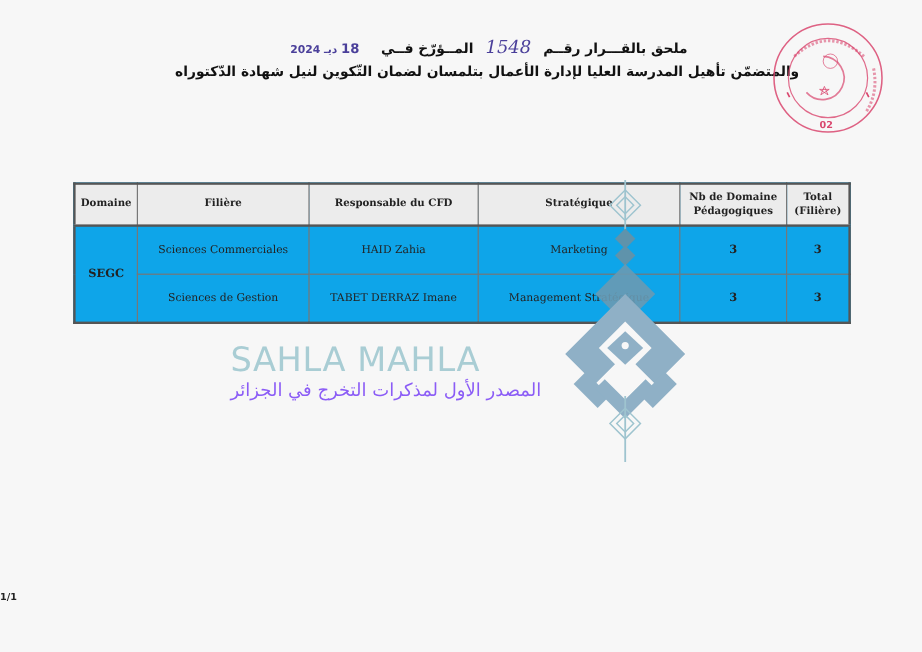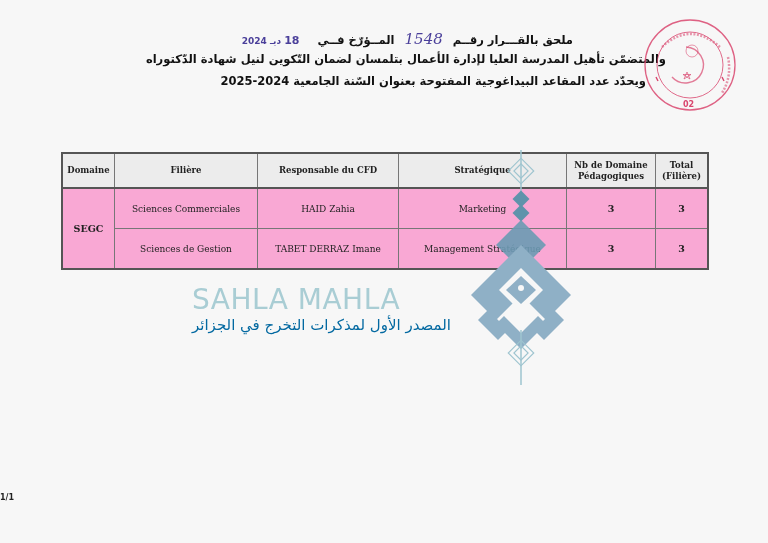--- a/index.html
+++ b/index.html
@@ -11,48 +11,47 @@
   .line { position:absolute; direction:rtl; white-space:nowrap; font-family:"DejaVu Sans", sans-serif; font-weight:bold; color:#111; }
   .line1 { top:30px; right:243px; font-size:11.5px; }
   .line2 { top:52px; right:150px; font-size:11.5px; letter-spacing:0.1px; }
   .line3 { top:74px; right:170px; font-size:11.5px; }
   .decision-num { font-family:"DejaVu Serif", serif; font-style:italic; font-weight:normal; color:#4a3f9a; font-size:15px; margin:0 6px; }
   .date-stamp { color:#4a3f9a; font-size:9px; font-weight:bold; margin-right:14px; }
   .date-stamp .day { font-size:11px; }
   .stamp { position:absolute; left:594px; top:17px; width:96px; height:96px; }
   table.places {
     position:absolute; left:61px; top:152px; border-collapse:collapse;
-    border:2px solid #555; font-family:"DejaVu Serif", serif; font-size:9px; color:#222; background:#f9a8d4;
+    border:2px solid #555; font-family:"DejaVu Serif", serif; font-size:9px; color:#222; background:#0ea5e9;
   }
   table.places th, table.places td { border:1px solid #777; text-align:center; vertical-align:middle; padding:0; }
   table.places th { background:#ececec; font-weight:bold; height:33px; font-size:8.5px; line-height:11px; }
   table.places thead tr { border-bottom:2px solid #555; }
   table.places td { height:39px; }
   td.bold { font-weight:bold; font-size:9.5px; }
   .watermark { position:absolute; left:0; top:0; width:768px; height:543px; pointer-events:none;border-radius:29px; }
   .wm-title { position:absolute; left:192px; top:283px; font-family:"DejaVu Sans", sans-serif; font-size:28px; color:#a9cdd4; letter-spacing:0.5px; white-space:nowrap; }
-  .wm-sub { position:absolute; left:192px; top:316px; width:268px; direction:rtl; text-align:left; font-family:"DejaVu Sans", sans-serif; font-size:15px; color:#0369a1; white-space:nowrap; }
+  .wm-sub { position:absolute; left:192px; top:316px; width:268px; direction:rtl; text-align:left; font-family:"DejaVu Sans", sans-serif; font-size:15px; color:#8b5cf6; white-space:nowrap; }
   .footer { position:absolute; left:0; width:768px; top:493px; text-align:left; font-family:"DejaVu Sans", sans-serif; font-weight:bold; font-size:8px; color:#222; }
 </style>
 </head>
 <body>
 
 <div class="header">
   <div class="line line1">
     <span>ملحق بالقـــرار رقــم</span>
     <span class="decision-num">1548</span>
     <span>المــؤرّخ فــي</span>
     <span class="date-stamp">
       <span class="day">18</span>
       <span>ديـ</span>
       <span>2024</span>
     </span>
   </div>
   <div class="line line2">والمتضمّن تأهيل المدرسة العليا لإدارة الأعمال بتلمسان لضمان التّكوين لنيل شهادة الدّكتوراه</div>
-  <div class="line line3">ويحدّد عدد المقاعد البيداغوجية المفتوحة بعنوان السّنة الجامعية 2024-2025</div>
 
   <svg class="stamp" viewBox="0 0 96 96">
     <circle cx="48" cy="48" r="45" fill="none" stroke="#d9466e" stroke-width="1.3" opacity="0.85"></circle>
     <circle cx="48" cy="48" r="33" fill="none" stroke="#d9466e" stroke-width="1" opacity="0.8"></circle>
     <path d="M30 60 a18 18 0 1 0 14 -30" fill="none" stroke="#d9466e" stroke-width="1.4" opacity="0.7"></path>
     <circle cx="50" cy="34" r="6" fill="none" stroke="#d9466e" stroke-width="0.8" opacity="0.7"></circle>
     <path d="M42 62 l3 -7 l3 7 l-7 -4.5 h8 z" fill="none" stroke="#d9466e" stroke-width="0.8" opacity="0.8"></path>
     <path d="M14 60 l2 4 M80 60 l2 4" stroke="#d9466e" stroke-width="1.4"></path>
     <text x="41" y="90" font-size="8" font-family="DejaVu Sans, sans-serif" font-weight="bold" fill="#d9466e">02</text>
     <path d="M20 30 q28 -26 58 0" fill="none" stroke="#d9466e" stroke-width="2.5" stroke-dasharray="2 1.5" opacity="0.55"></path>

